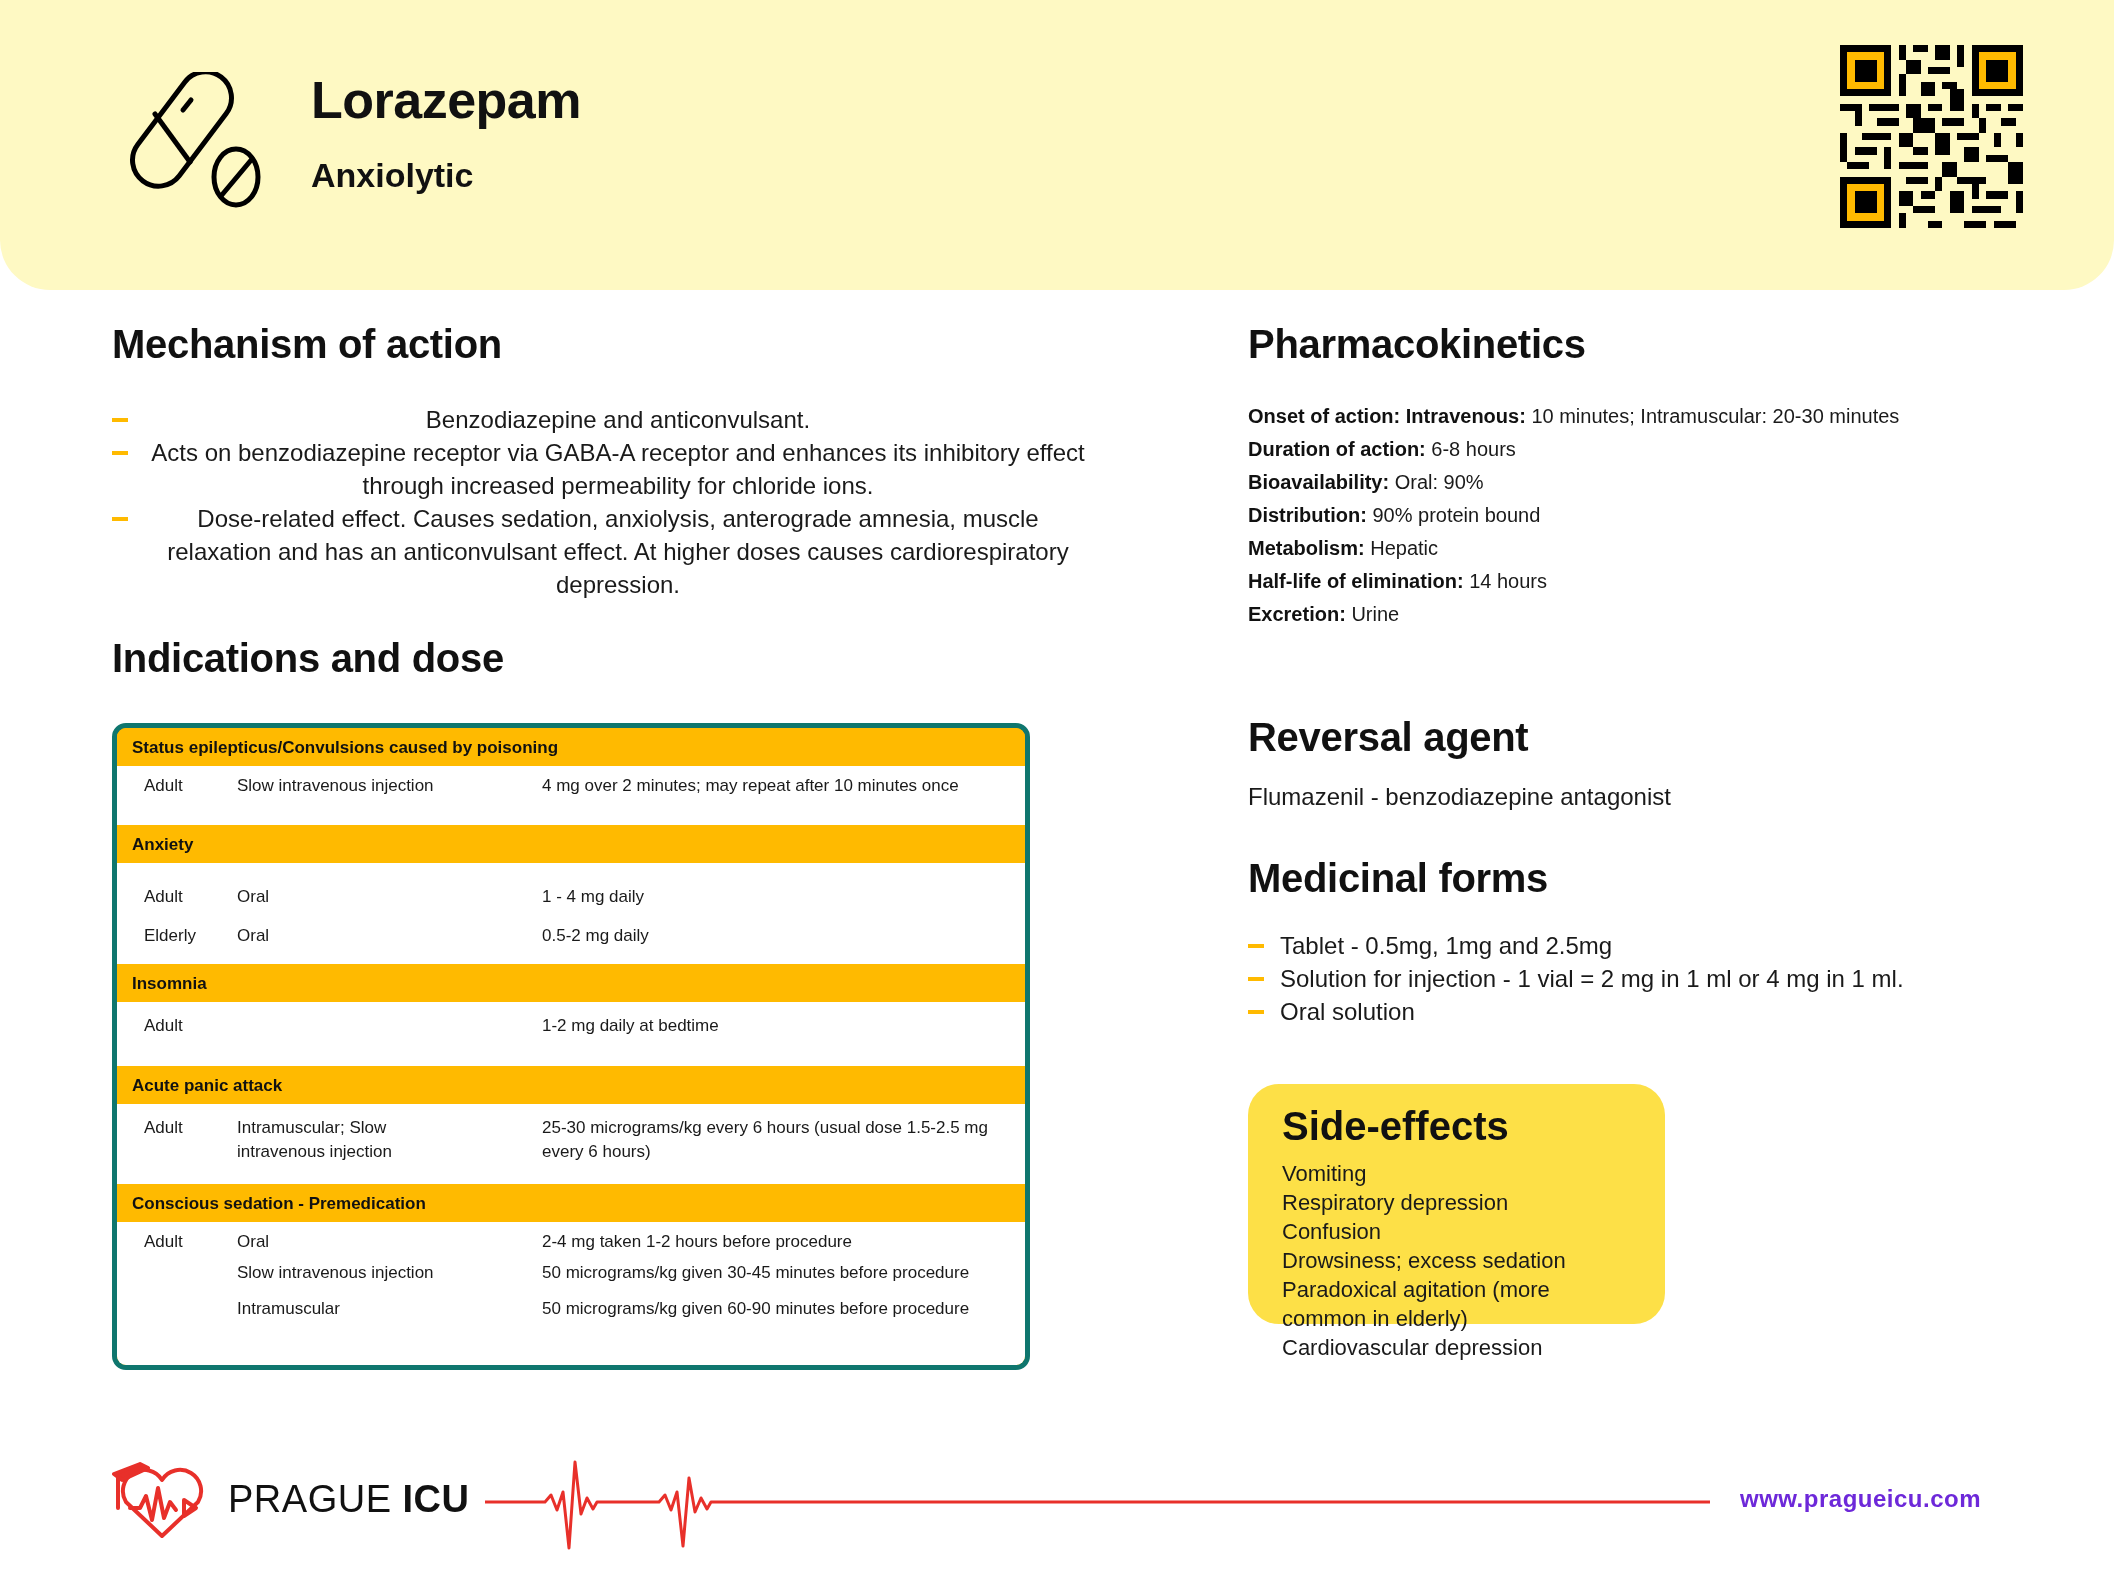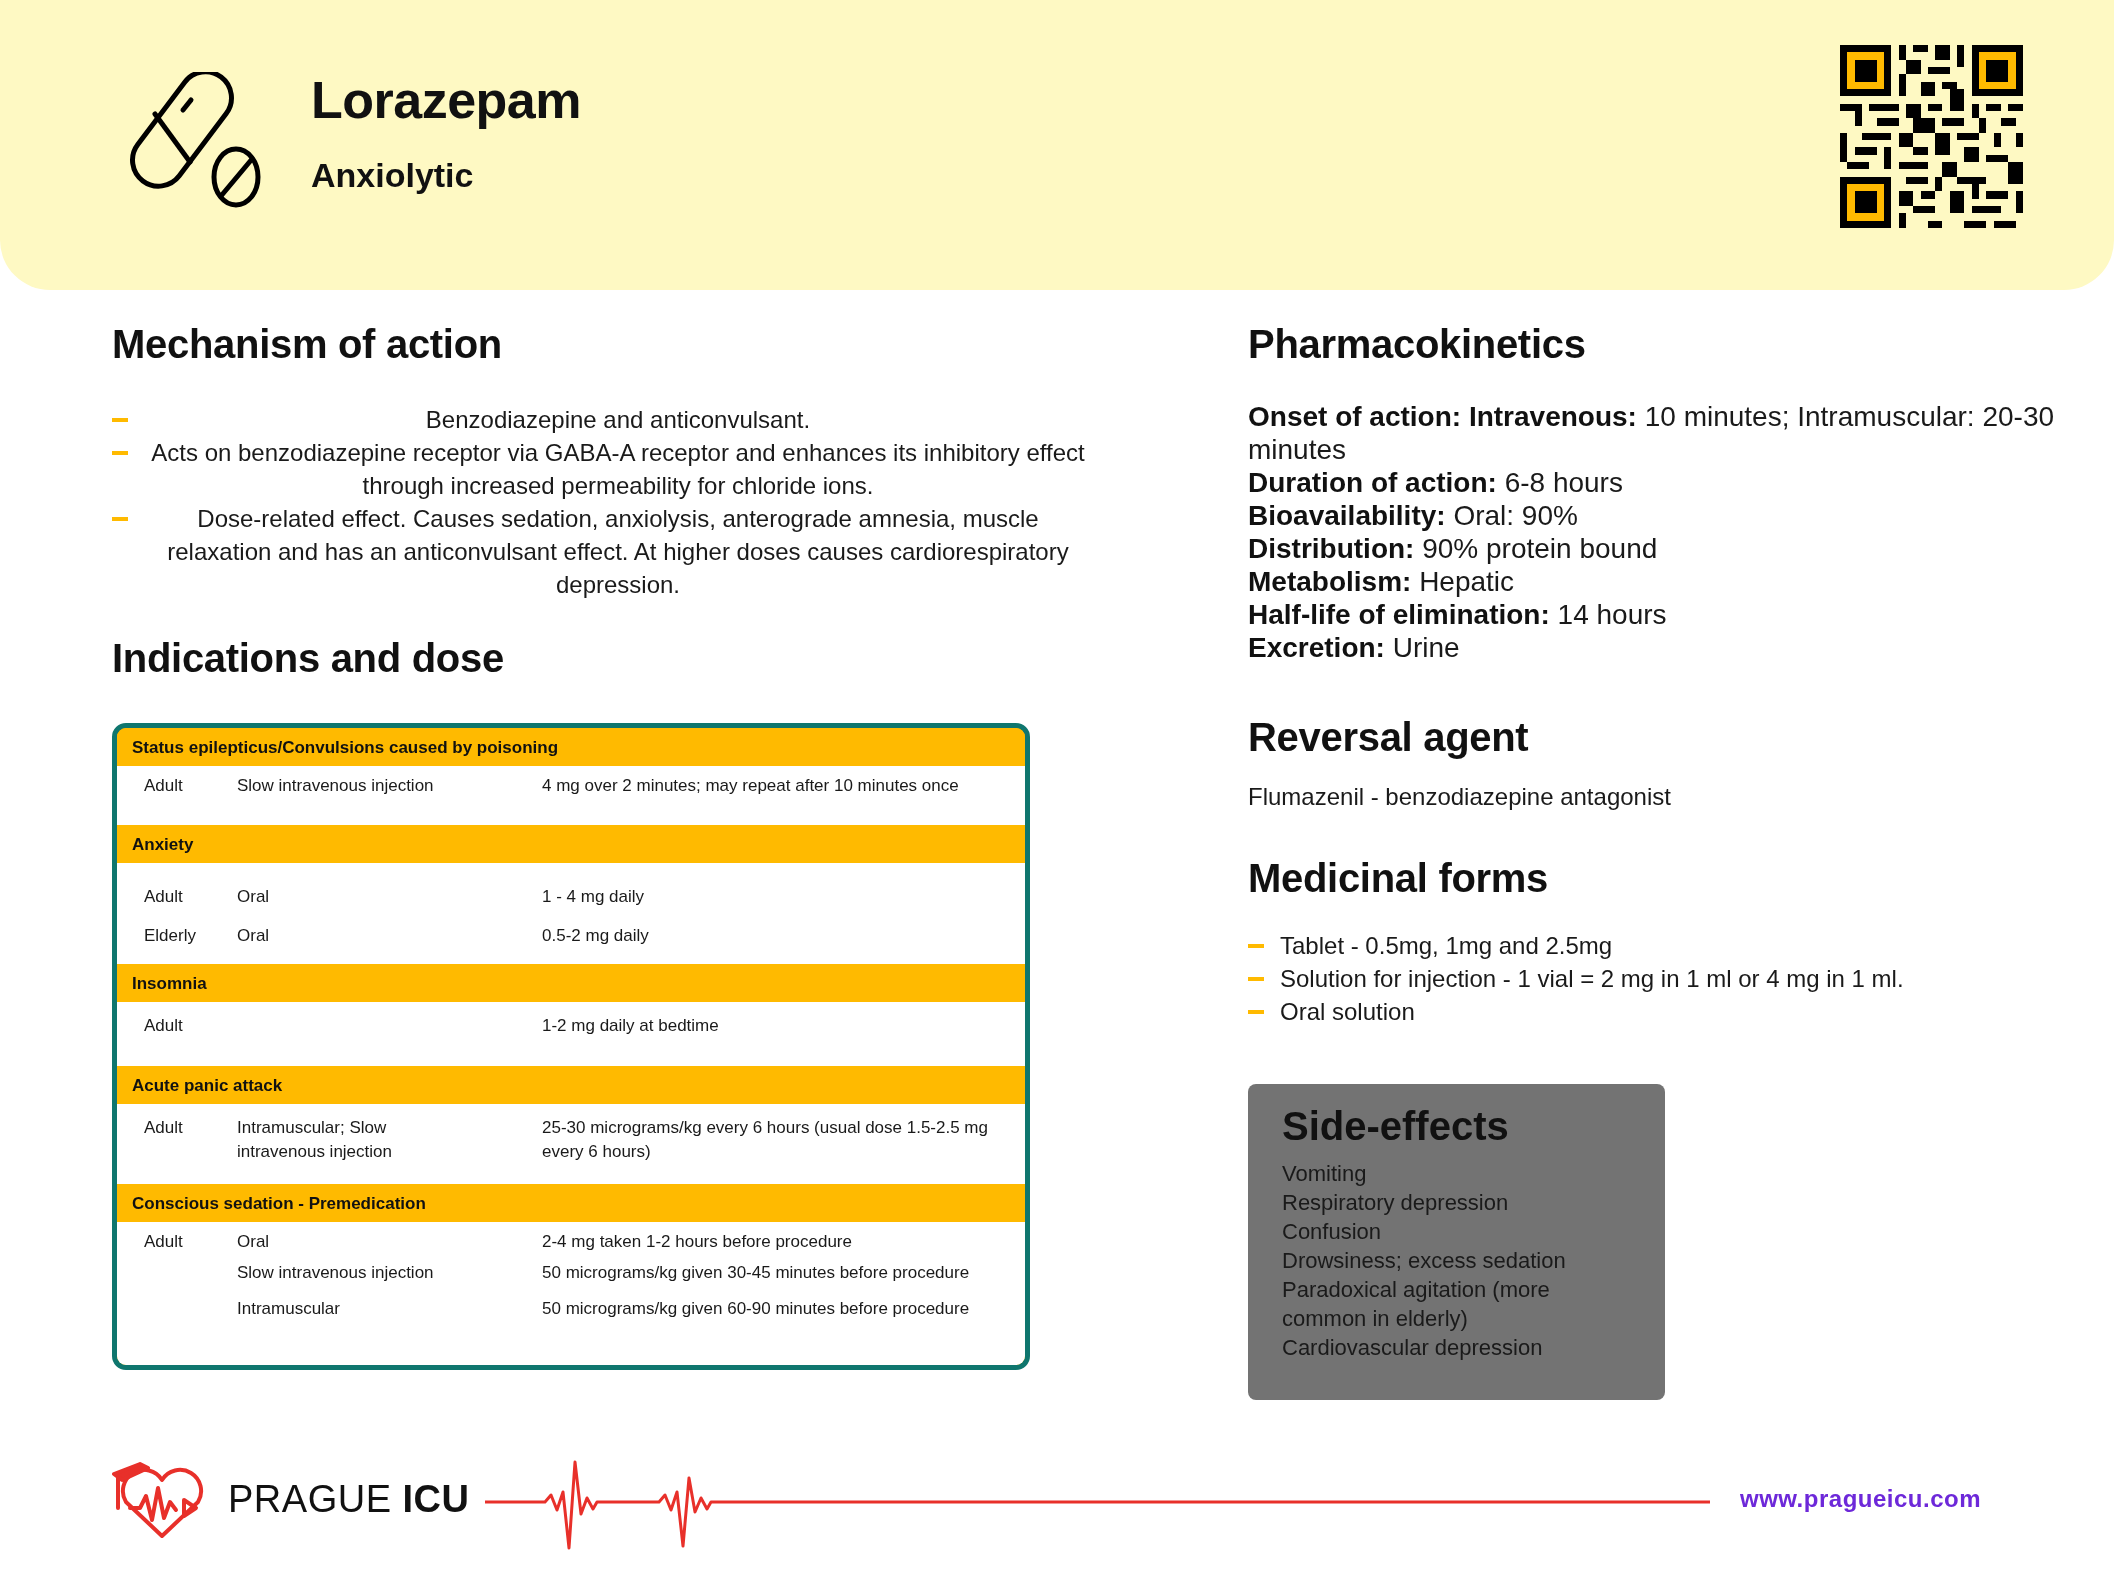--- a/index.html
+++ b/index.html
@@ -30,26 +30,26 @@
     border: 5px solid #0f766e; border-radius: 14px; background: #FFBA00; overflow: hidden;
   }
   .sec-head { height: 38px; font-size: 17px; font-weight: bold; padding: 10px 15px 0 15px; background: #FFBA00; }
   .sec-body { background: #fff; padding: 0 0 0 0; }
   .drow { display: flex; font-size: 17px; line-height: 24px; color: #1a1a1a; }
   .c1 { width: 120px; padding-left: 27px; }
   .c2 { width: 305px; padding-right: 10px; }
   .c3 { width: 480px; padding-right: 20px; }
 
   .pk { position: absolute; left: 1248px; top: 400px; width: 820px; }
-  .pk .line { font-size: 28px; line-height: 33px; color: #1a1a1a; }
+  .pk .line { font-size: 20px; line-height: 33px; color: #1a1a1a; }
   .pk b { font-weight: bold; color: #111; }
 
   .side-box {
-    position: absolute; left: 1248px; top: 1084px; width: 417px; height: 316px;
-    background: #737373; border-radius: 8px; padding: 20px 0 0 34px;
+    position: absolute; left: 1248px; top: 1084px; width: 417px; height: 240px;
+    background: #fde047; border-radius: 31px; padding: 20px 0 0 34px;
   }
   .side-box .sh { font-size: 40px; font-weight: bold; margin-bottom: 10px; }
   .side-box .si { font-size: 22px; line-height: 29px; color: #1a1a1a; width: 300px; }
 
   .footer-logo { position: absolute; left: 110px; top: 1462px; width: 104px; height: 80px; }
   .brand { position: absolute; left: 228px; top: 1478px; font-size: 38px; color: #111; letter-spacing: 0.5px; }
   .brand .thin { font-weight: normal; }
   .brand .bold { font-weight: bold; }
   .ekg { position: absolute; left: 485px; top: 1452px; width: 1225px; height: 100px; }
   .url { position: absolute; left: 1740px; top: 1485px; font-size: 24px; font-weight: bold; color: #6d28d9; letter-spacing: 0.5px; }

